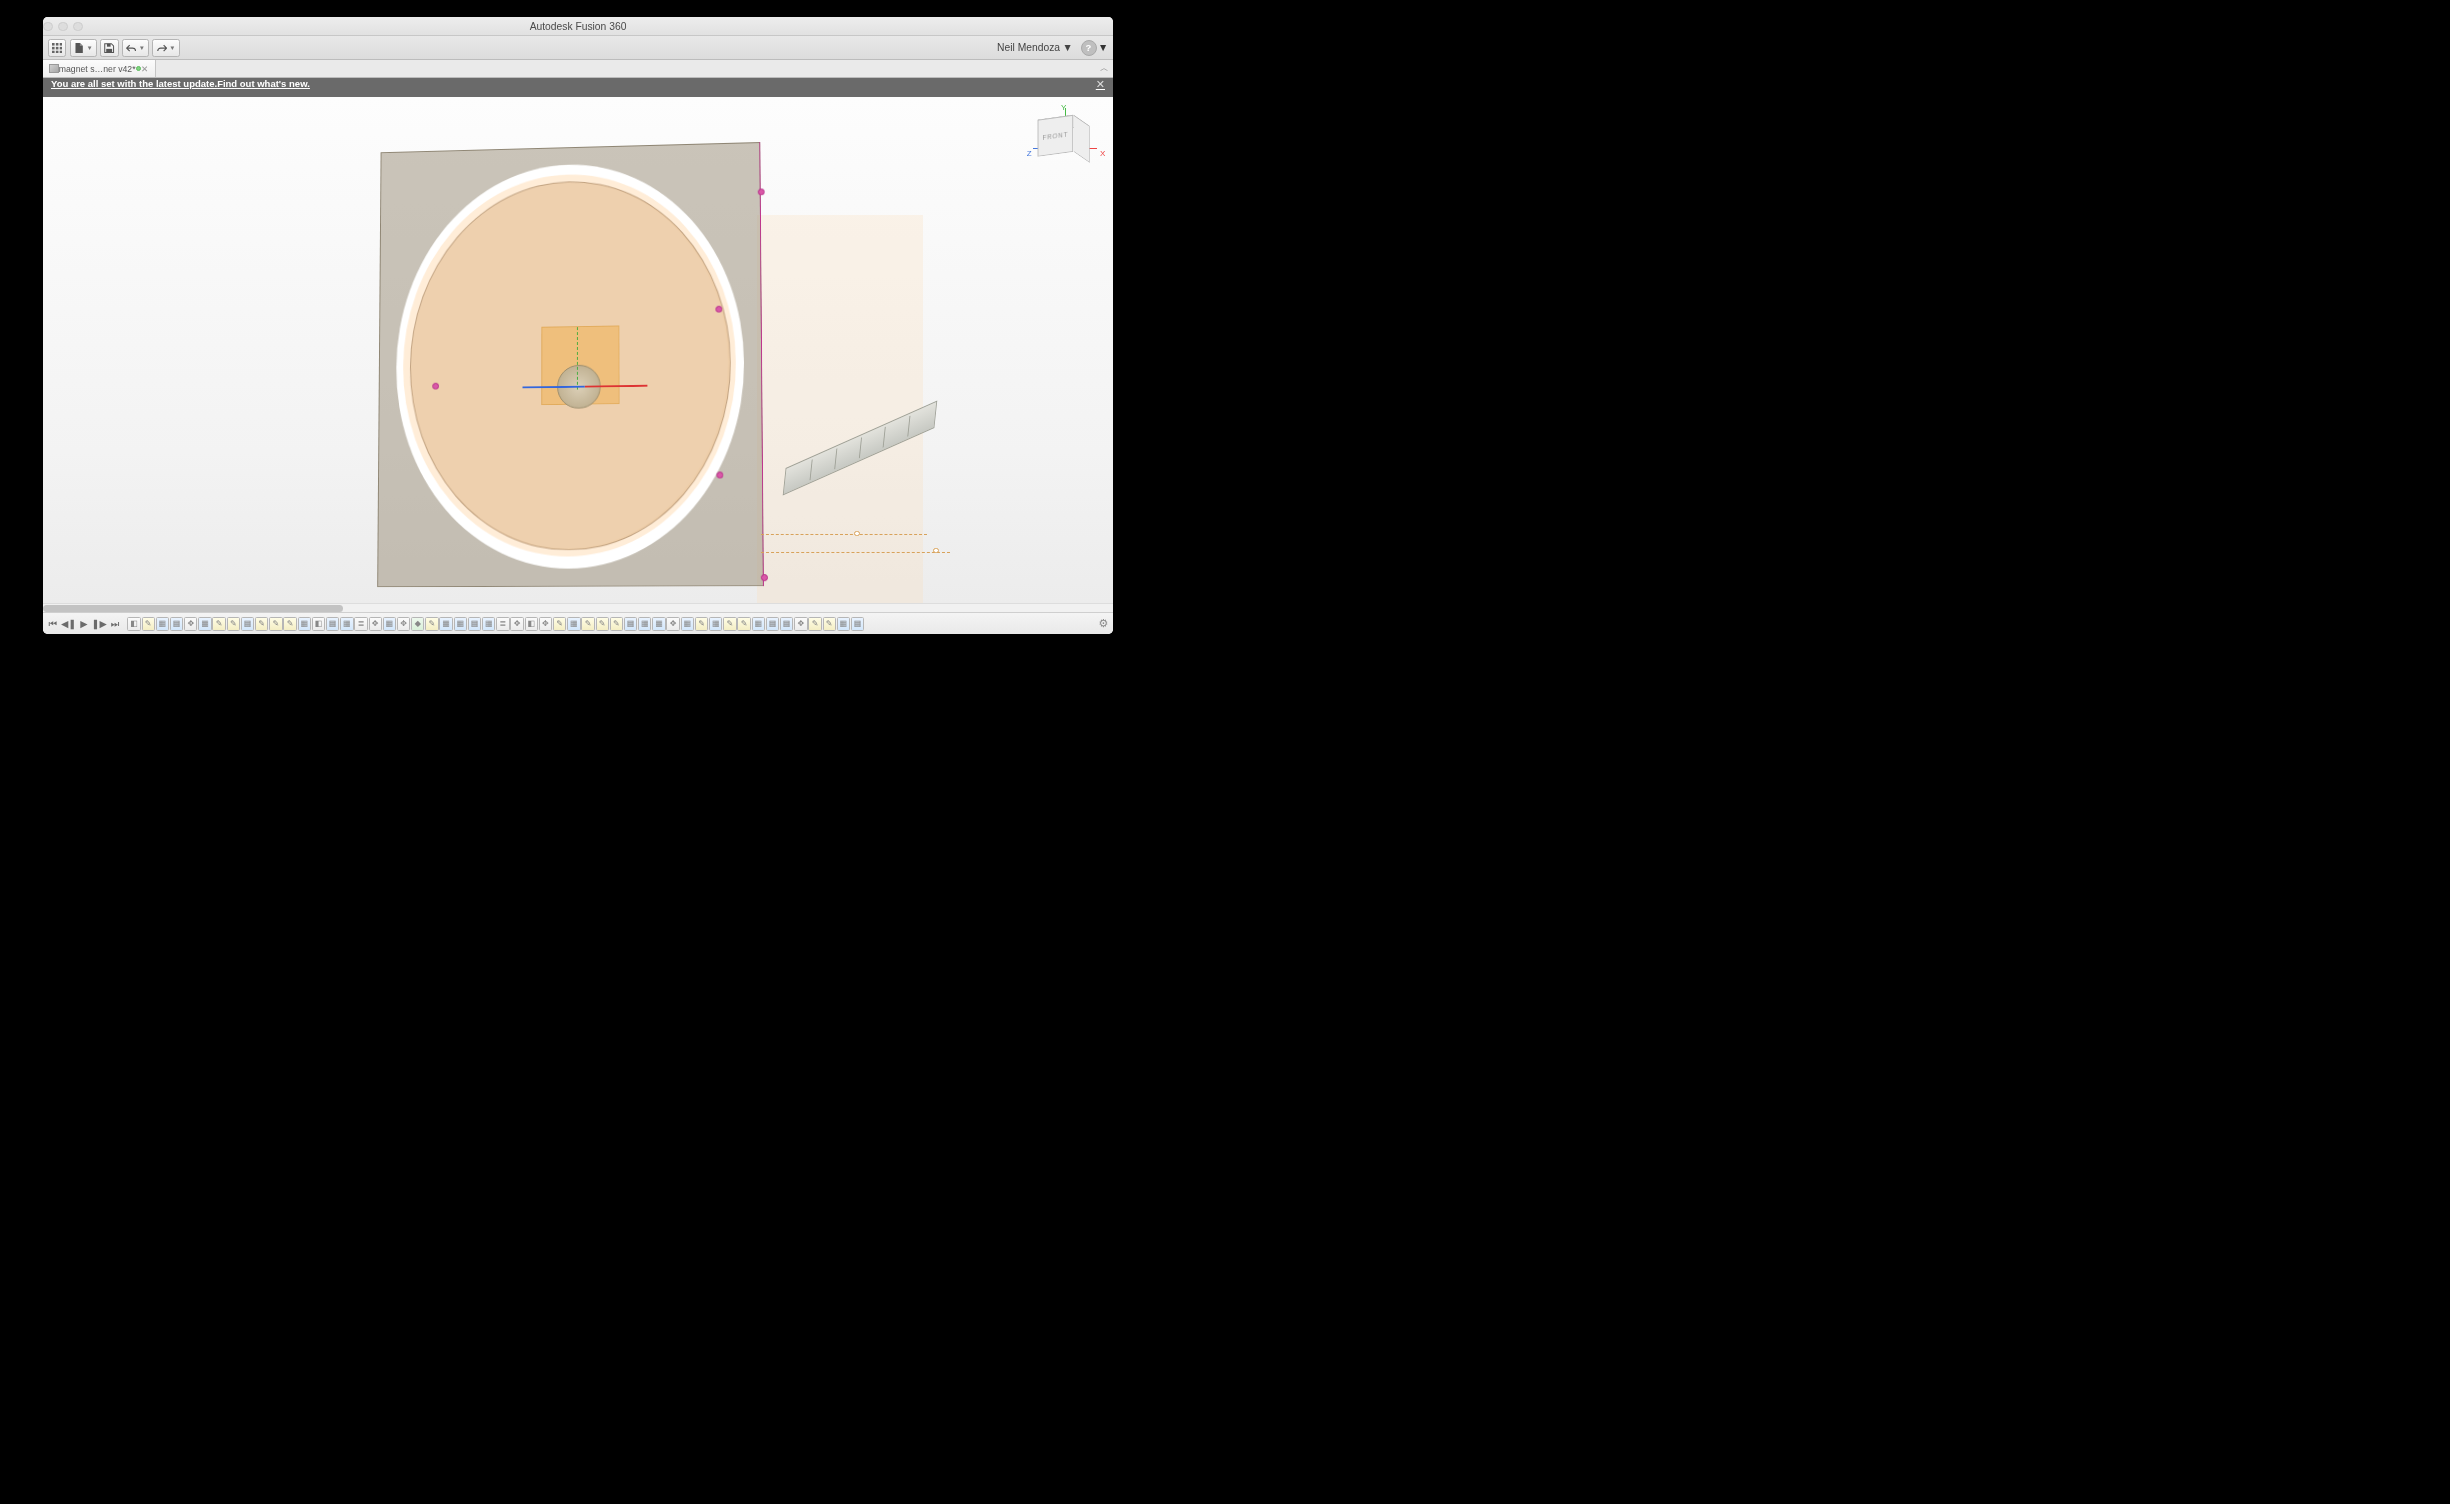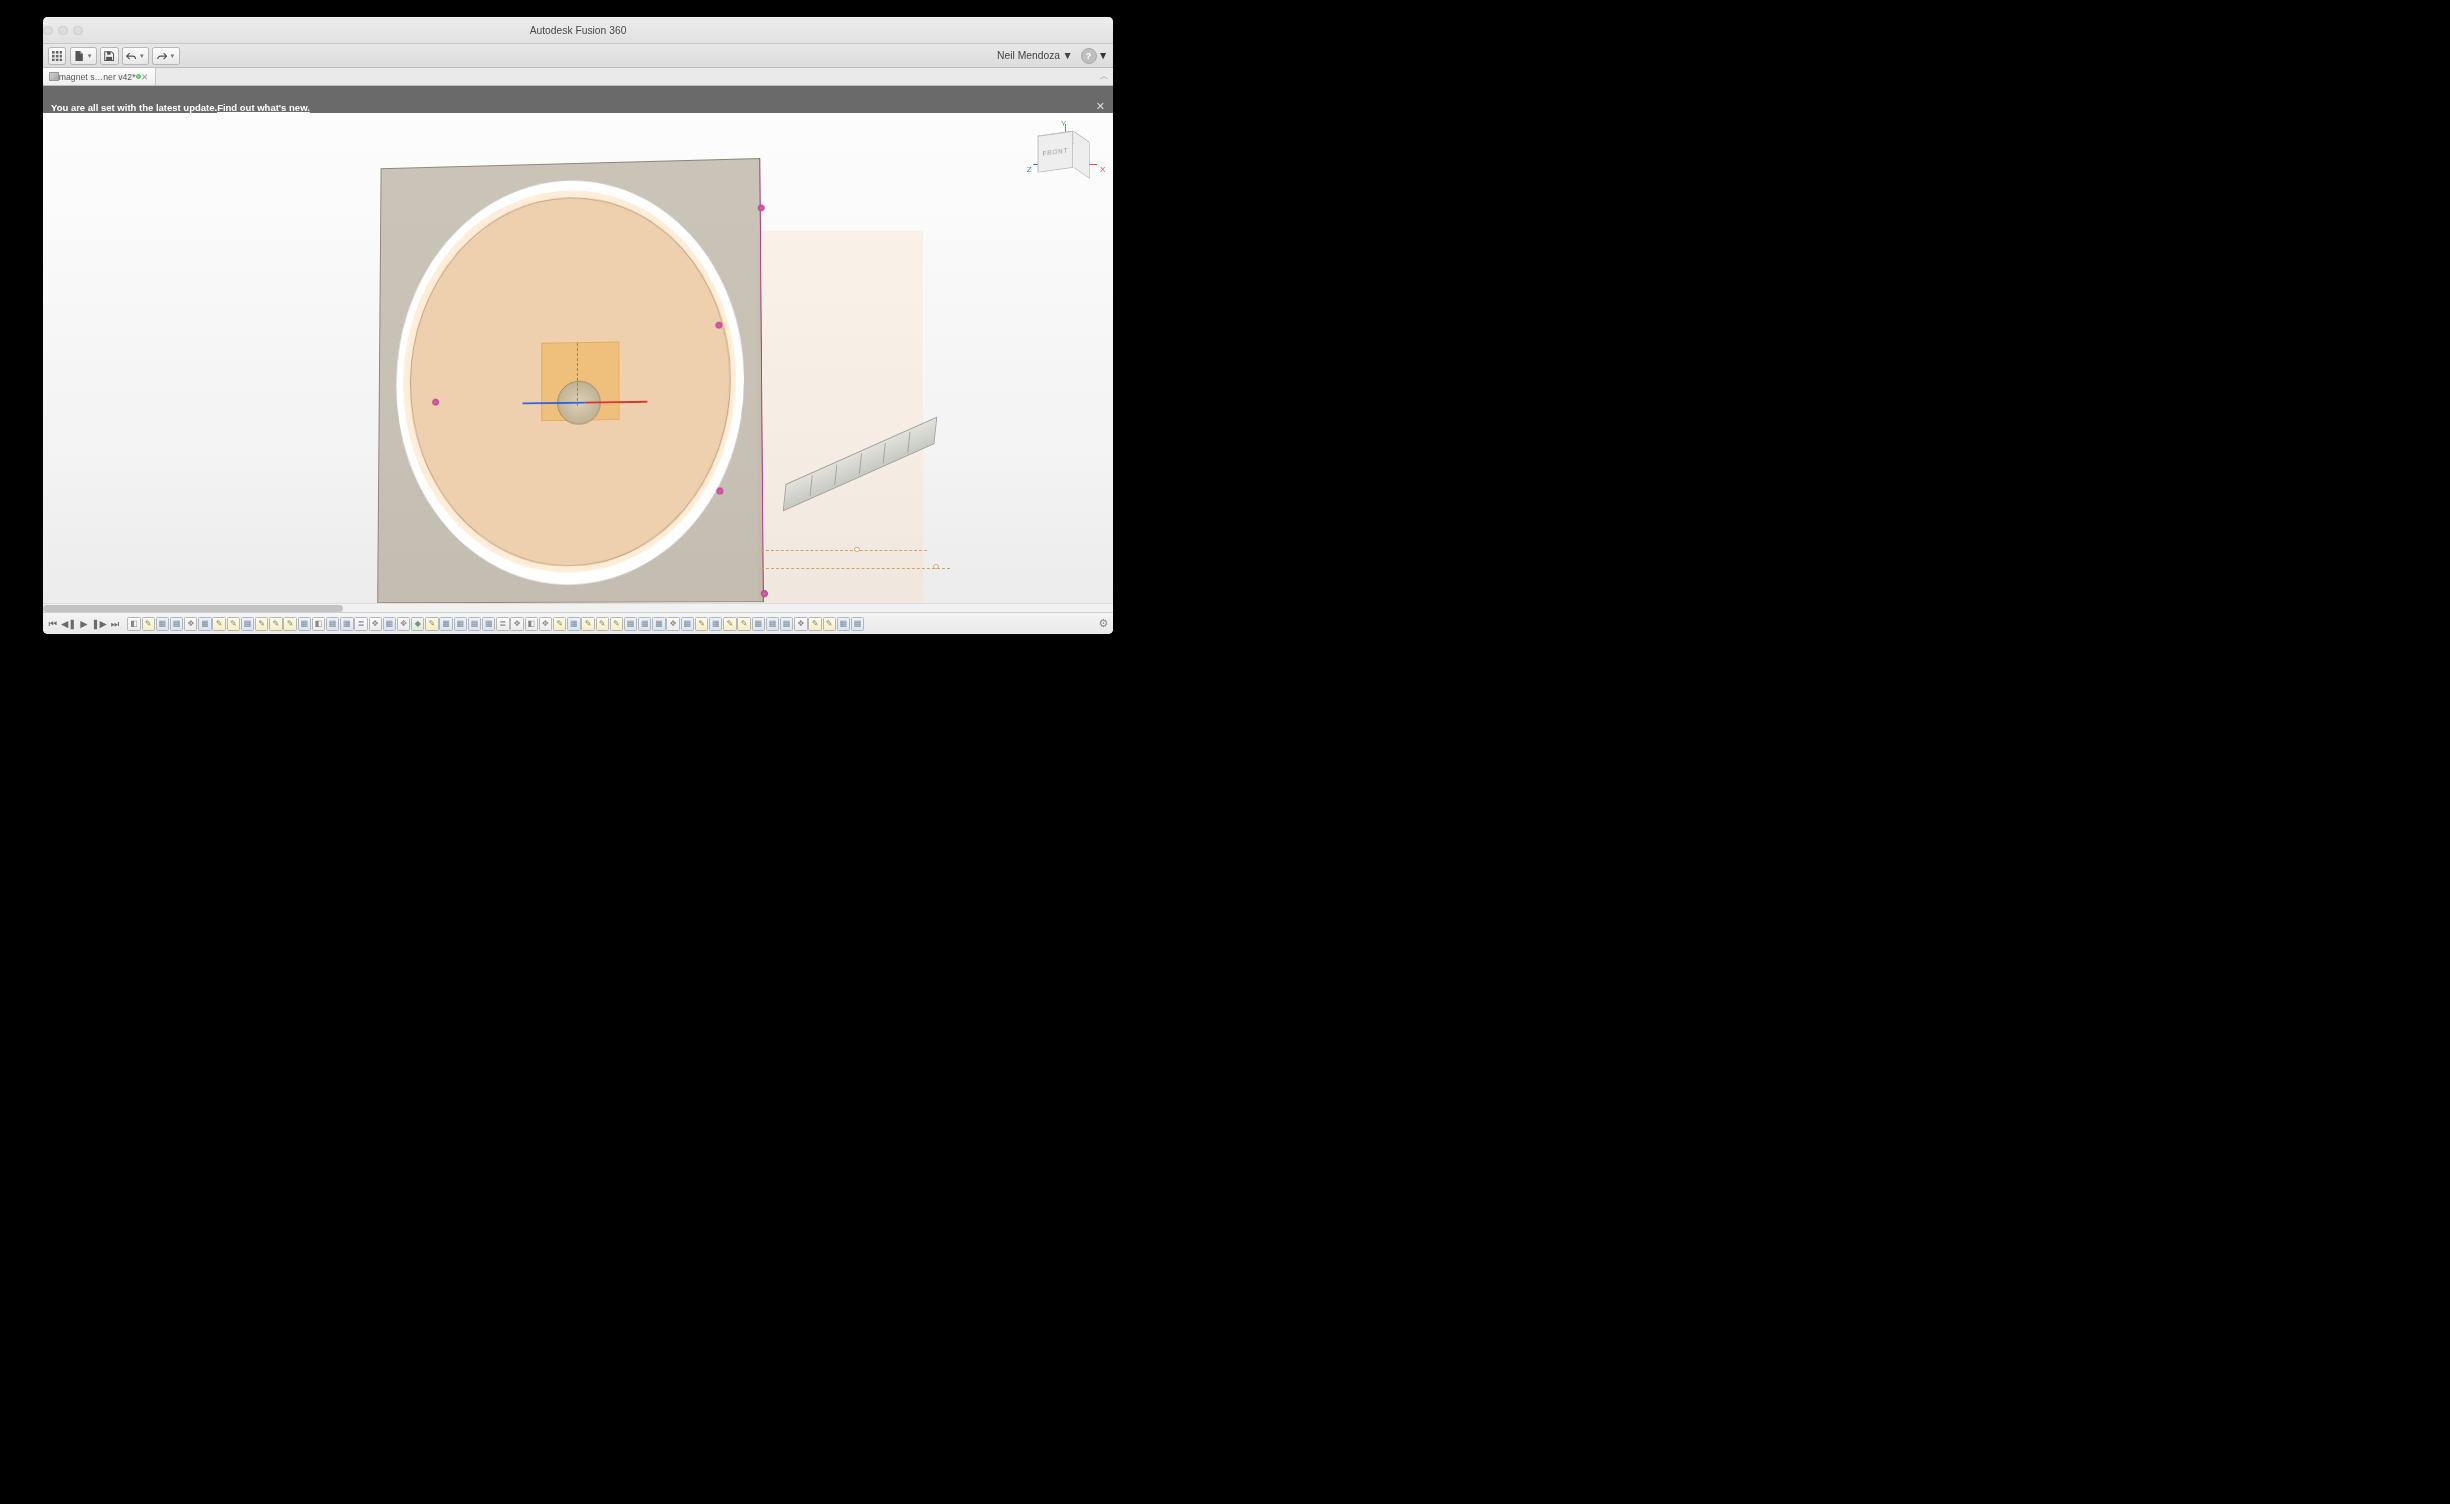--- a/index.html
+++ b/index.html
@@ -20,21 +20,21 @@
     height: 617px;
     background: #fff;
     border-radius: 4.7px;
     overflow: hidden;
     box-shadow: 0 8px 32px rgba(0,0,0,.5);
     display: flex;
     flex-direction: column;
   }
   
   .titlebar {
-    height: 27px;
+    height: 19px;
     background: linear-gradient(#ededed,#e1e1e1);
     display: flex;
     align-items: center;
     padding: 0 0;
     border-bottom: 0.8px solid #c7c7c7;
     position: relative;
   }
   .traffic { display: flex; gap: 5.5px; }
   .traffic span { width: 9.5px; height: 9.5px; border-radius: 50%; background: #ddd; border:0.8px solid #ccc;}
   .title { position:absolute; left:0; right:0; text-align:center; font-size:10.3px; color:#4a4a4a; pointer-events:none; }
@@ -82,26 +82,27 @@
   }
   .tab .dot { width:5.5px;height:5.5px;border-radius:50%;background:#7fd47f;border:0.8px solid #5bbb5b;}
   .tab .x { color:#999; font-size:8.7px;}
   .tabchevron {
     margin-left:auto;
     width:17.4px;display:flex;align-items:center;justify-content:center;color:#888;font-size:8.7px;
   }
 
   
   .banner {
-    height: 27px;
+    height: 19px;
     background: #6a6a6a;
     color:#fff;
-    display:flex; align-items:flex-end;
+    display:flex; align-items:flex-start;
     padding:0 8px;
     font-size:9.5px;
+    text-decoration:underline;
   }
   .banner a { color:#fff; text-decoration:underline; font-weight:bold;}
   .banner .bx { margin-left:auto; color:#ddd; font-size:11px;}
 
   
   .canvas {
     flex:1;
     background: linear-gradient(#fdfdfd,#f3f3f3 70%, #ececec);
     position:relative;
     overflow:hidden;

